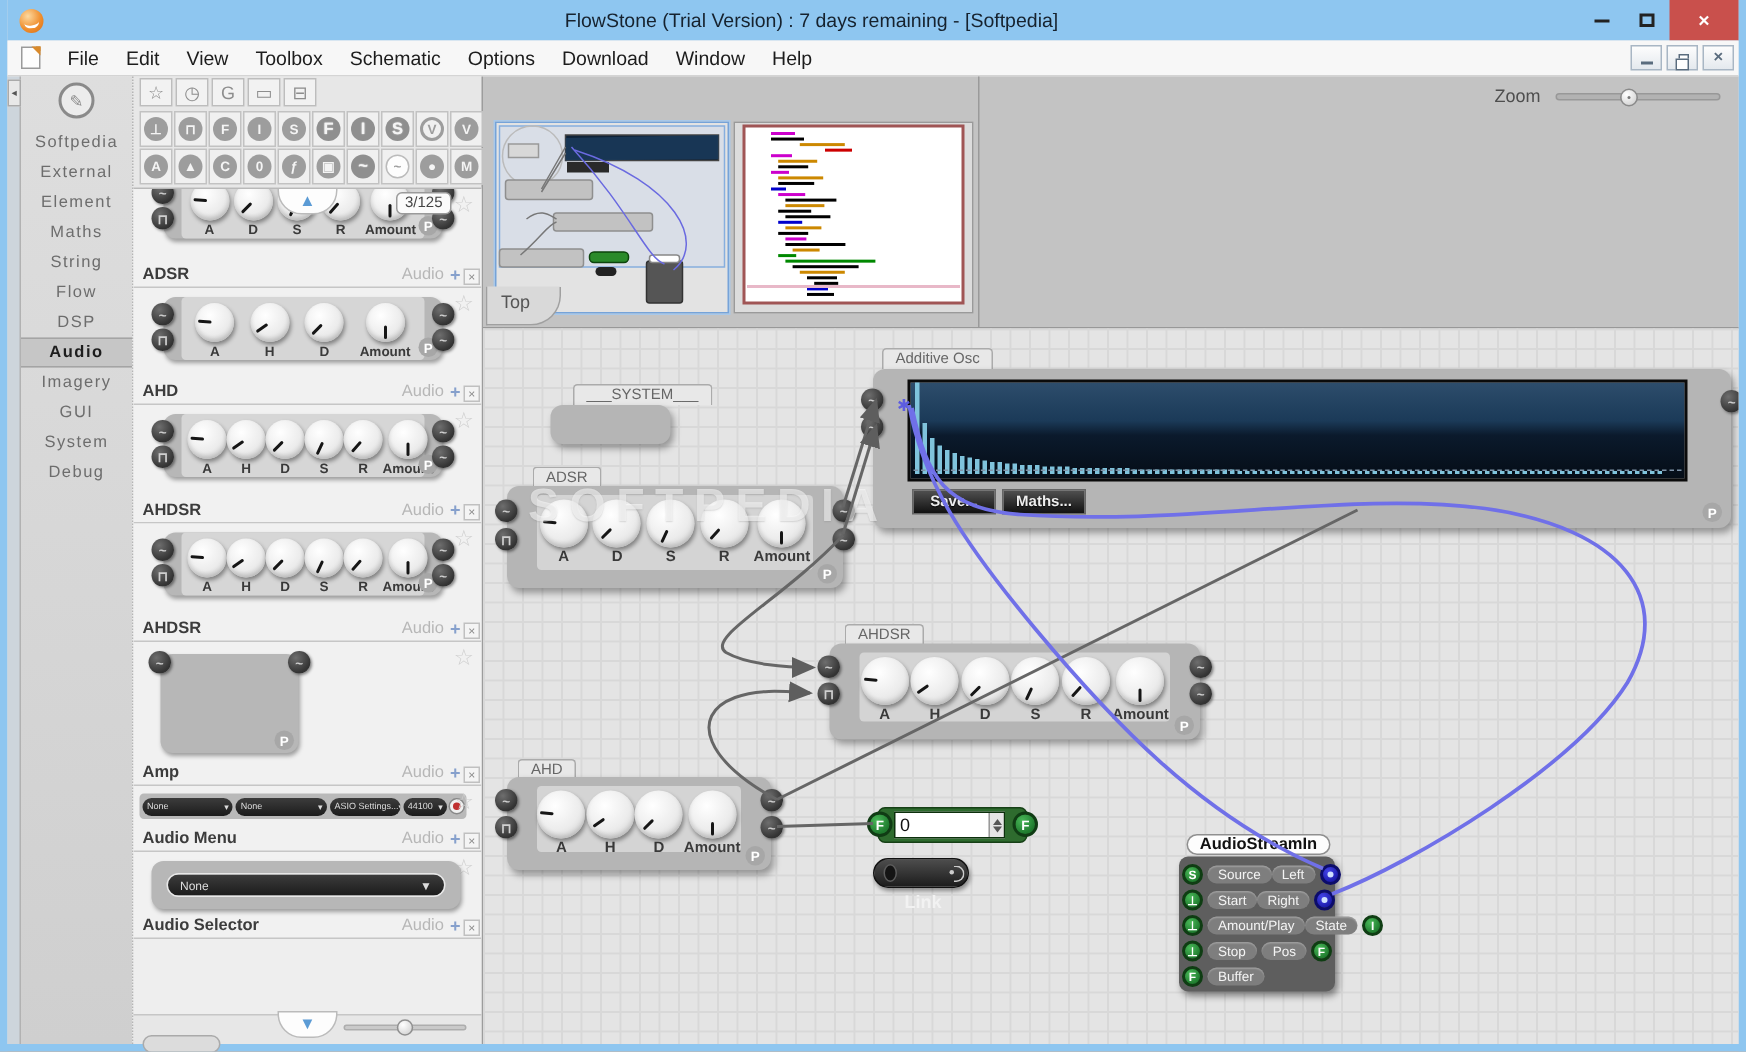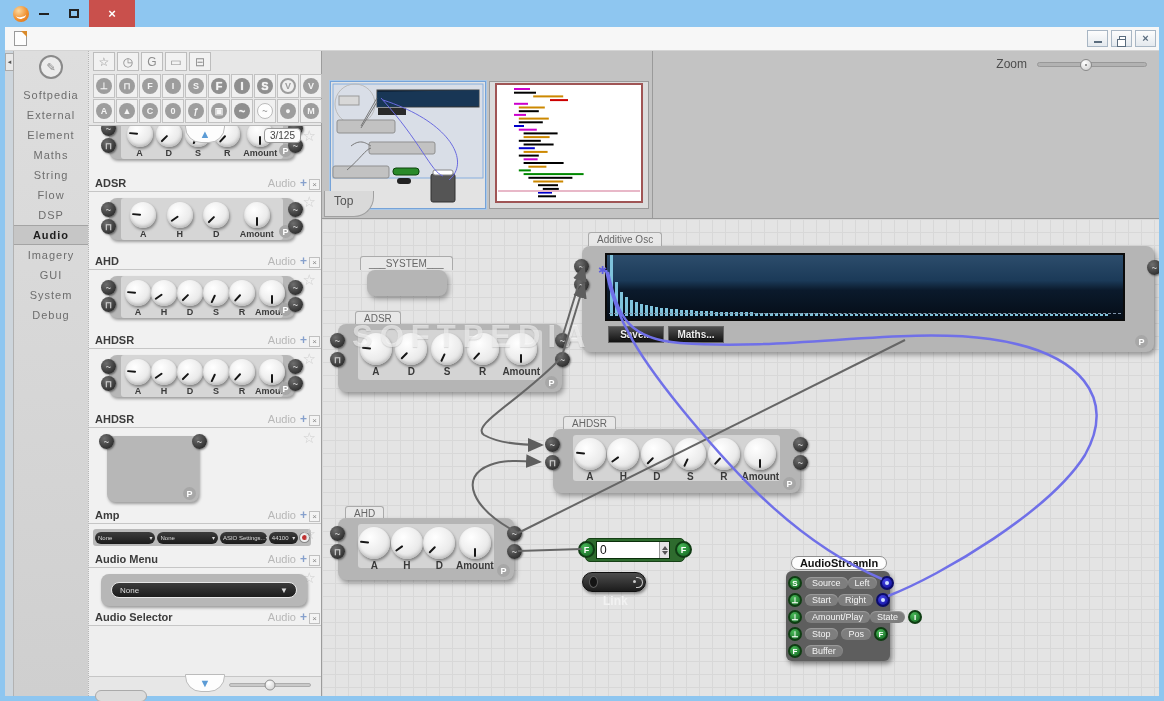--- a/index.html
+++ b/index.html
@@ -190,33 +190,45 @@
   .statusbar { height:20px; background:#f1f1f1; border-top:1px solid #c6c6c6; display:flex; align-items:center;
                font-size:12px; color:#222; padding-left:7px; flex:0 0 auto; }
 </style>
 </head>
 <body>
 
 <div class="window">
 
   <div class="titlebar">
     <div class="app-logo"></div>
+    <div class="title-text">FlowStone (Trial Version) : 7 days remaining - [Softpedia]</div>
     <div class="winbtns">
       <div class="winbtn">
           <span class="bar"></span>
         </div>
       <div class="winbtn">
           <span class="sq"></span>
         </div>
       <div class="winbtn close">×</div>
     </div>
   </div>
 
   <div class="menubar">
     <div class="doc-icon"></div>
+    <div style="display:flex">
+        <div class="menu-item">File</div>
+        <div class="menu-item">Edit</div>
+        <div class="menu-item">View</div>
+        <div class="menu-item">Toolbox</div>
+        <div class="menu-item">Schematic</div>
+        <div class="menu-item">Options</div>
+        <div class="menu-item">Download</div>
+        <div class="menu-item">Window</div>
+        <div class="menu-item">Help</div>
+      </div>
     <div class="spacer"></div>
     <div class="mdi-btn">
         <span class="bar"></span>
       </div>
     <div class="mdi-btn">
         <span class="rest"></span>
       </div>
     <div class="mdi-btn">
         <span class="x">×</span>
       </div>
@@ -657,21 +669,21 @@
             </div>
         </div>
       </div>
 
       <div class="canvas">
 
         <div class="watermark">
           <div class="wm1">SOFTPEDIA</div>
         </div>
 
-        <div class="fs-tab" style="left:38px;top:37px;">___SYSTEM___</div>
+        <div class="fs-tab" style="left:60px;top:37px;">___SYSTEM___</div>
         <div class="fs-frame" style="left:45px;top:51px;width:80px;height:26px;"></div>
 
         <div class="fs-tab" style="left:33px;top:92px;">ADSR</div>
         <div class="fs-frame" style="left:16px;top:105px;width:224px;height:68px;">
           <div class="conn" style="left:-8px;top:9px;">~</div>
           <div class="conn" style="left:-8px;top:28px;">⊓</div>
           <div class="conn" style="right:-8px;top:9px;">~</div>
           <div class="conn" style="right:-8px;top:28px;">~</div>
           <div class="fs-panel">
               <div class="knob-wrap">

